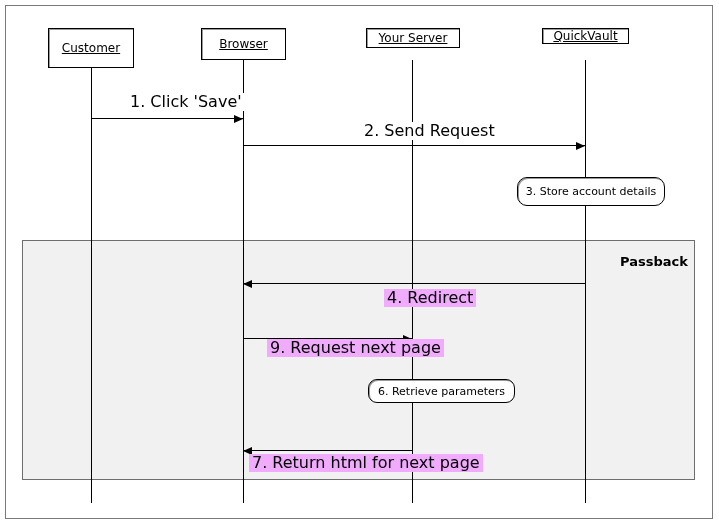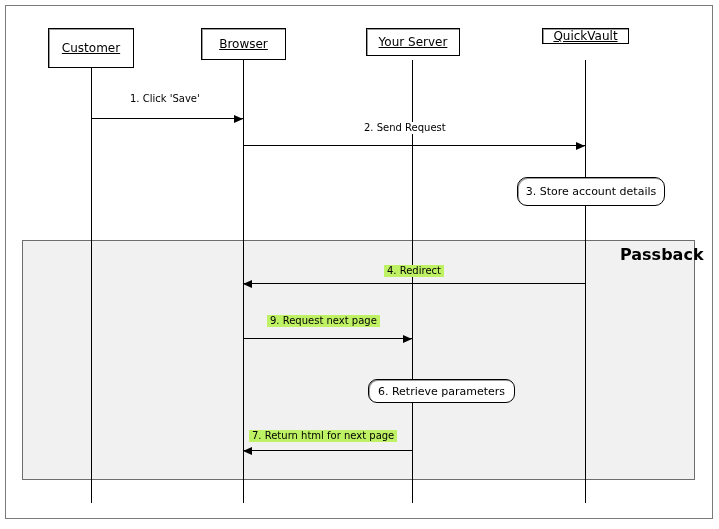--- a/index.html
+++ b/index.html
@@ -68,29 +68,30 @@
   }
   .arrowhead.right {
     border-left: 9px solid #000000;
   }
   .arrowhead.left {
     border-right: 9px solid #000000;
   }
   
   .msg-label {
     position: absolute;
-    font-size: 10px;
+    font-size: 16px;
     color: #000000;
     white-space: nowrap;
     line-height: 1;
     padding: 1px 3px;
     background: #ffffff;
   }
   .msg-label.on-frame {
-    background: #bef264;
+    background: #f0abfc;
+    margin-top: 24px;
   }
   
   .action-box {
     position: absolute;
     box-sizing: border-box;
     border: 1px solid #000000;
     background: #ffffff;
     box-shadow: 1px 1px 0 0 #9a9a9a inset;
     display: flex;
     align-items: center;
@@ -104,25 +105,26 @@
   }
   
   .fragment {
     position: absolute;
     box-sizing: border-box;
     border: 1px solid #6e6e6e;
     background: #f1f1f1;
   }
   .fragment-label {
     position: absolute;
-    font-size: 16px;
+    font-size: 13px;
     font-weight: bold;
     color: #000000;
     white-space: nowrap;
     line-height: 1;
+    margin-top: 8px;
   }
 </style>
 </head>
 <body>
 
 <div id="canvas">
 
   <div class="outer-frame"></div>
 
   <div class="fragment" id="fragment-box" style="left: 22px; top: 240px; width: 673px; height: 240px; background: rgb(241, 241, 241); border-color: rgb(110, 110, 110);"></div>
@@ -135,21 +137,21 @@
       <div class="lifeline" style="left: 585px; top: 60px; height: 443px;"></div>
     </div>
 
   <div id="participants">
       <div class="participant" style="left: 48px; top: 28px; width: 86px; height: 40px;">
         <span class="pname">Customer</span>
       </div>
       <div class="participant" style="left: 201px; top: 28px; width: 85px; height: 32px;">
         <span class="pname">Browser</span>
       </div>
-      <div class="participant" style="left: 366px; top: 28px; width: 94px; height: 28px;">
+      <div class="participant" style="left: 366px; top: 28px; width: 94px; height: 20px;">
         <span class="pname">Your Server</span>
       </div>
       <div class="participant" style="left: 542px; top: 28px; width: 87px; height: 16px;">
         <span class="pname">QuickVault</span>
       </div>
     </div>
 
   <div id="messages">
       <div class="msg-line" style="left: 91px; top: 118px; width: 152px;"></div>
       <div class="arrowhead right" style="top: 114.5px; left: 234px;"></div>

